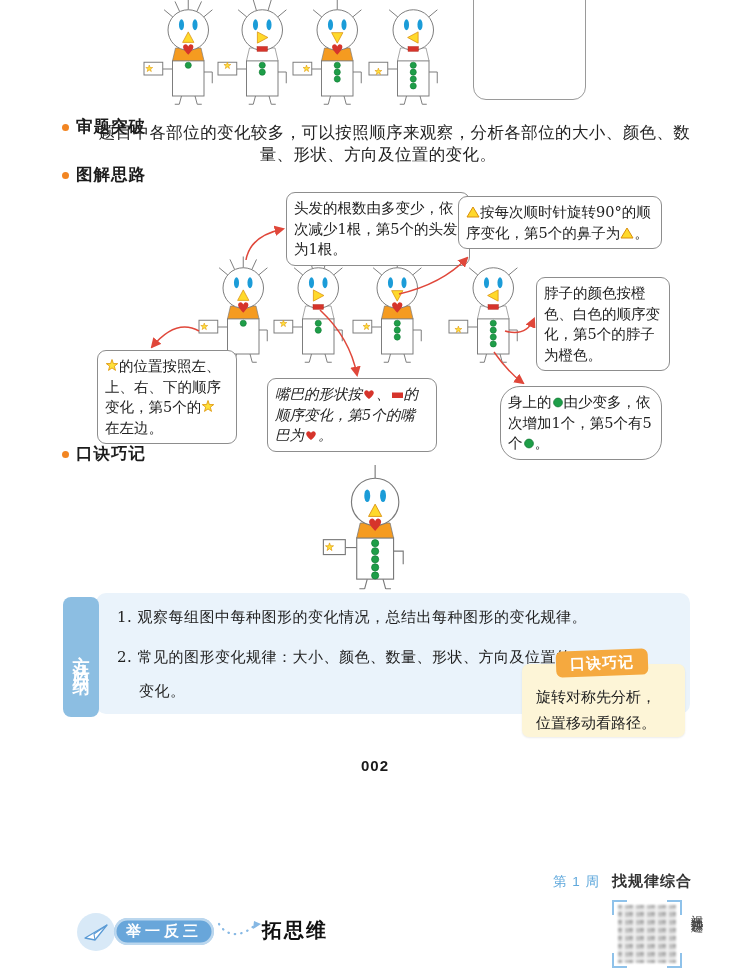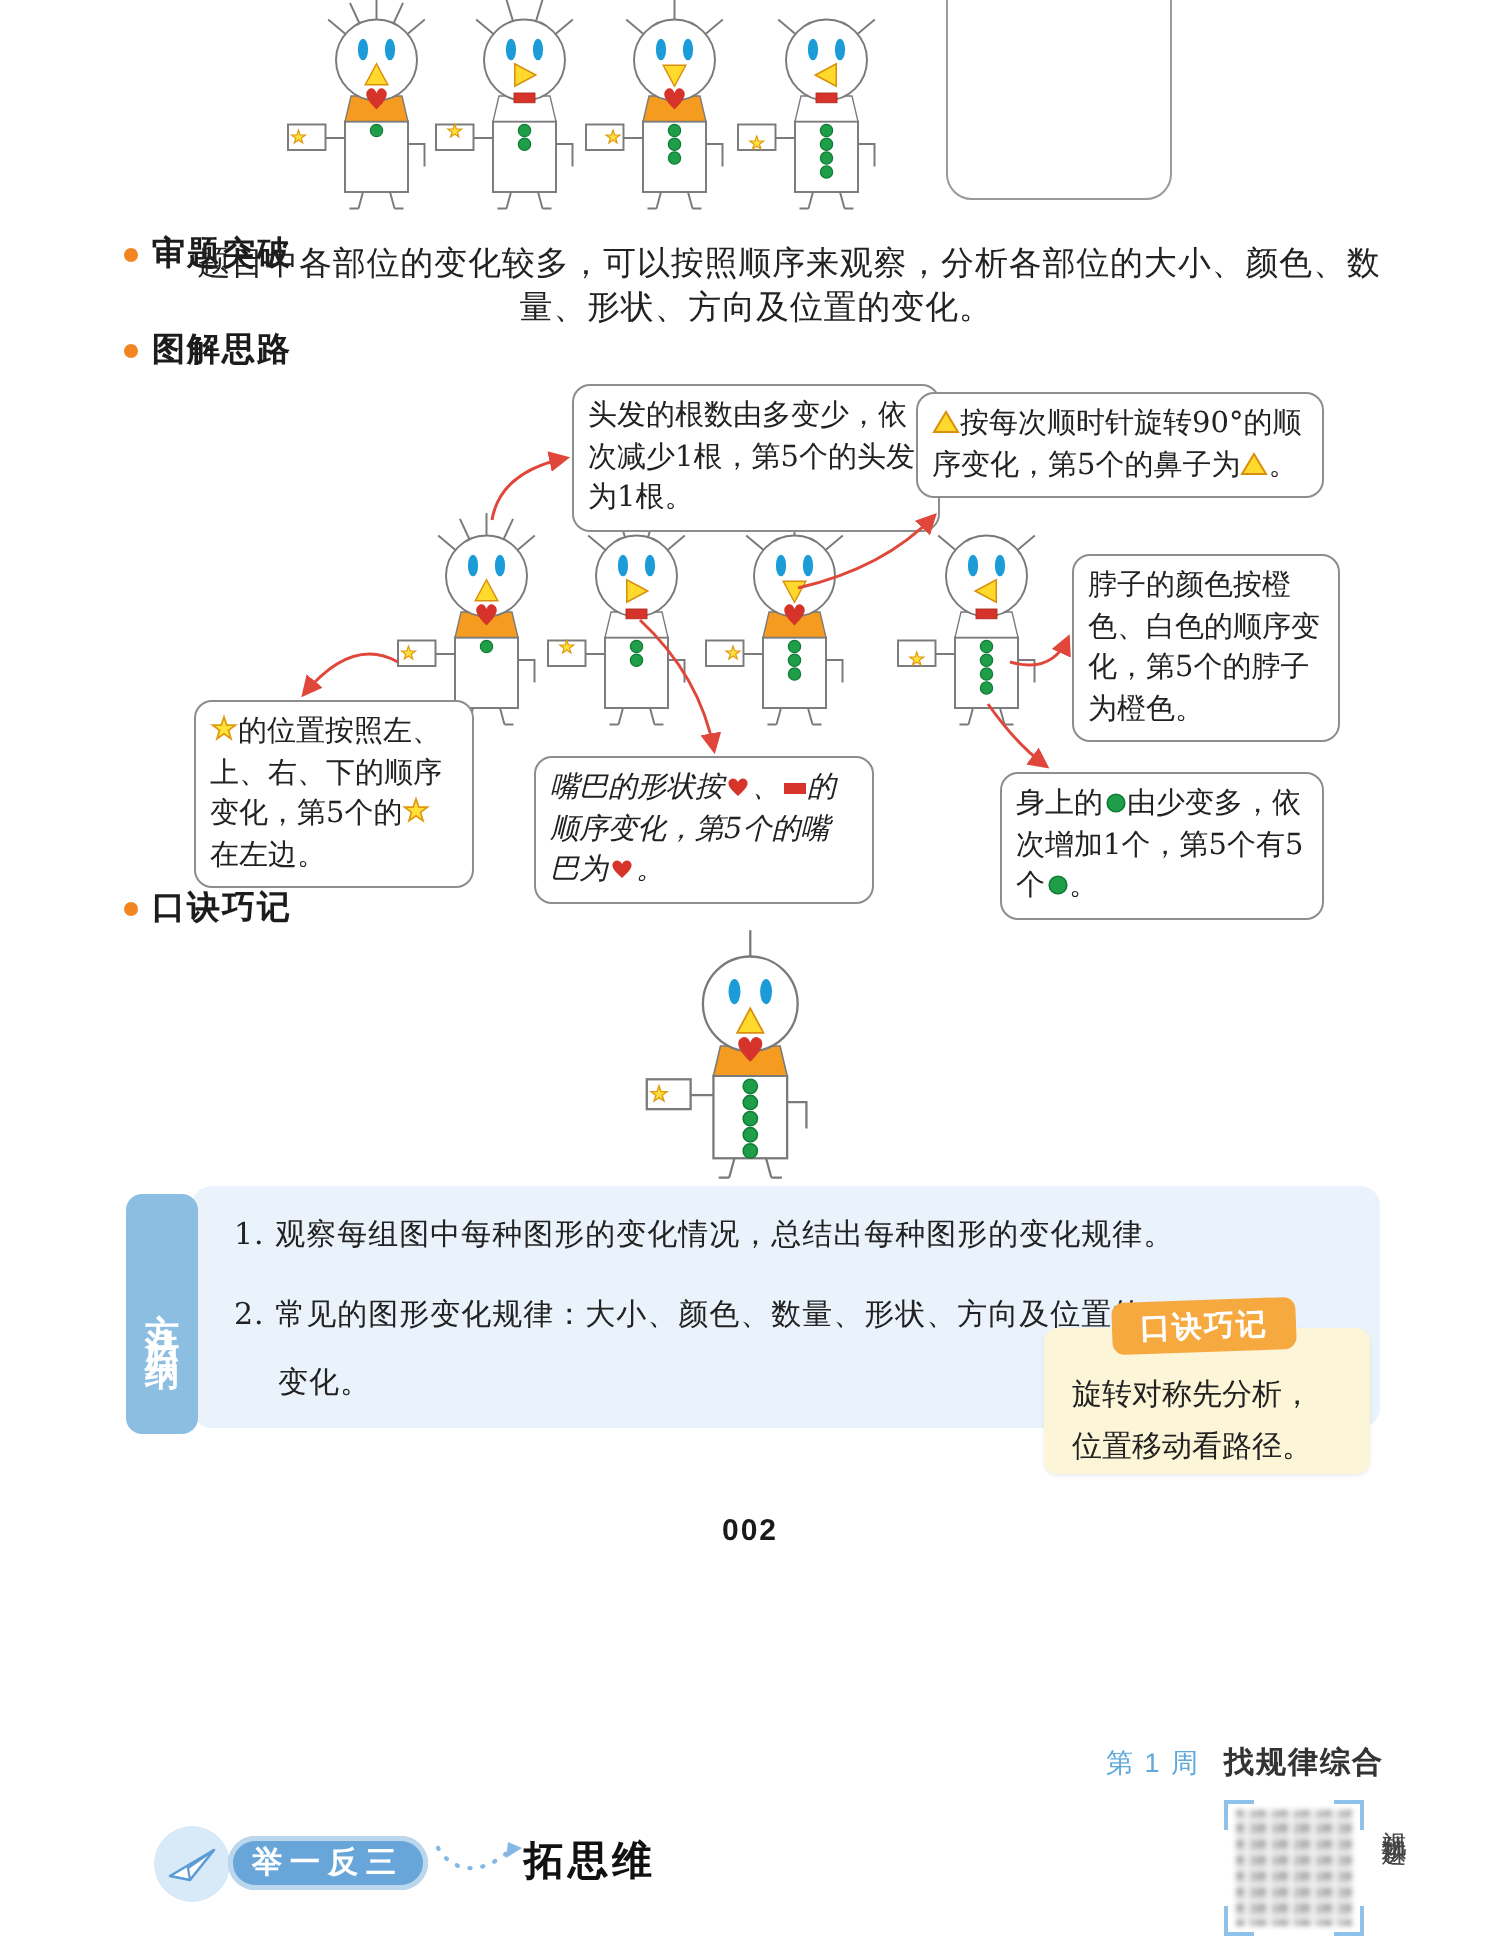--- a/index.html
+++ b/index.html
@@ -28,21 +28,21 @@
   
   .bubble{position:absolute;background:#fff;border:1.3px solid #8d8d8d;border-radius:9px;
           padding:5px 7px;font-family:"DejaVu Serif",serif;font-size:14.5px;line-height:1.42;
           color:#222;}
   .bubble svg{vertical-align:-1px;}
   #bubble-hair {left:286px;top:192px;width:168px;}
   #bubble-nose {left:458px;top:196px;width:188px;}
   #bubble-neck {left:536px;top:277px;width:118px;}
   #bubble-star {left:70px; top:350px;width:124px;margin-left:27px;}
   #bubble-mouth{left:267px;top:378px;width:154px;font-style:italic;}
-  #bubble-dots {left:500px;top:386px;width:146px;}
+  #bubble-dots {left:500px;top:386px;width:146px;border-radius:20px;}
 
   
   #arrows{position:absolute;left:0;top:0;width:750px;height:970px;pointer-events:none;}
 
   
   .method-box{position:absolute;left:96px;top:593px;width:594px;height:121px;
               background:#eaf3fb;border-radius:10px;}
   .method-tab{position:absolute;left:63px;top:597px;width:36px;height:120px;
               background:#8cbee2;border-radius:8px;color:#fff;font-weight:bold;font-size:17px;
               writing-mode:vertical-lr;text-orientation:upright;letter-spacing:7px;

